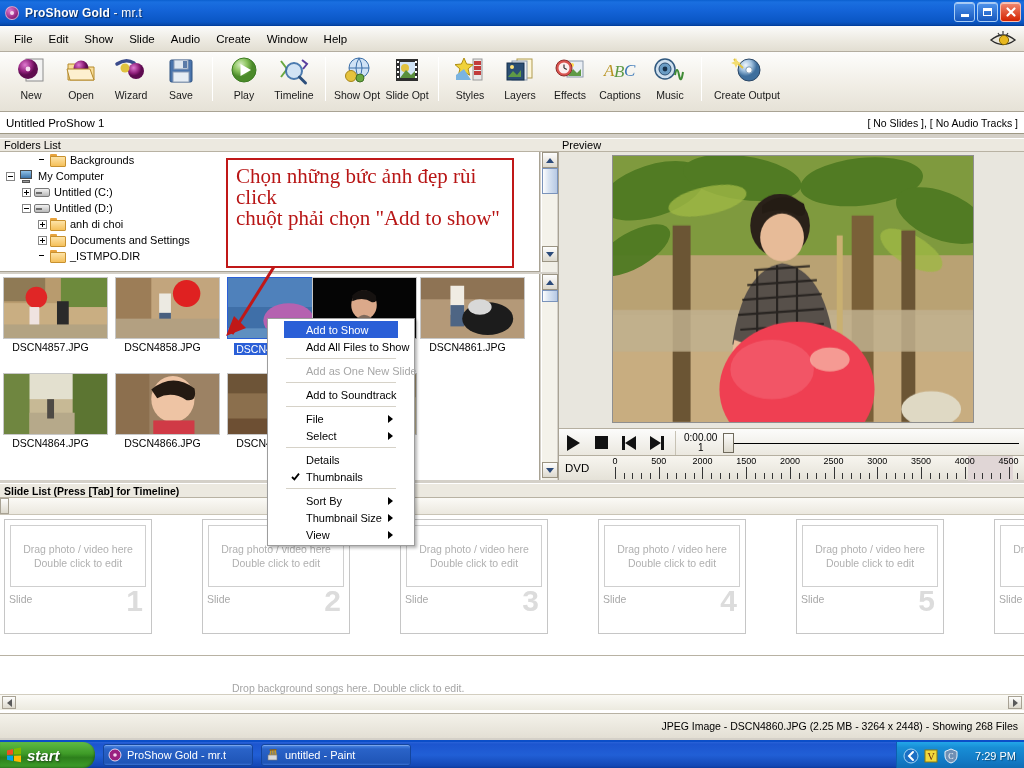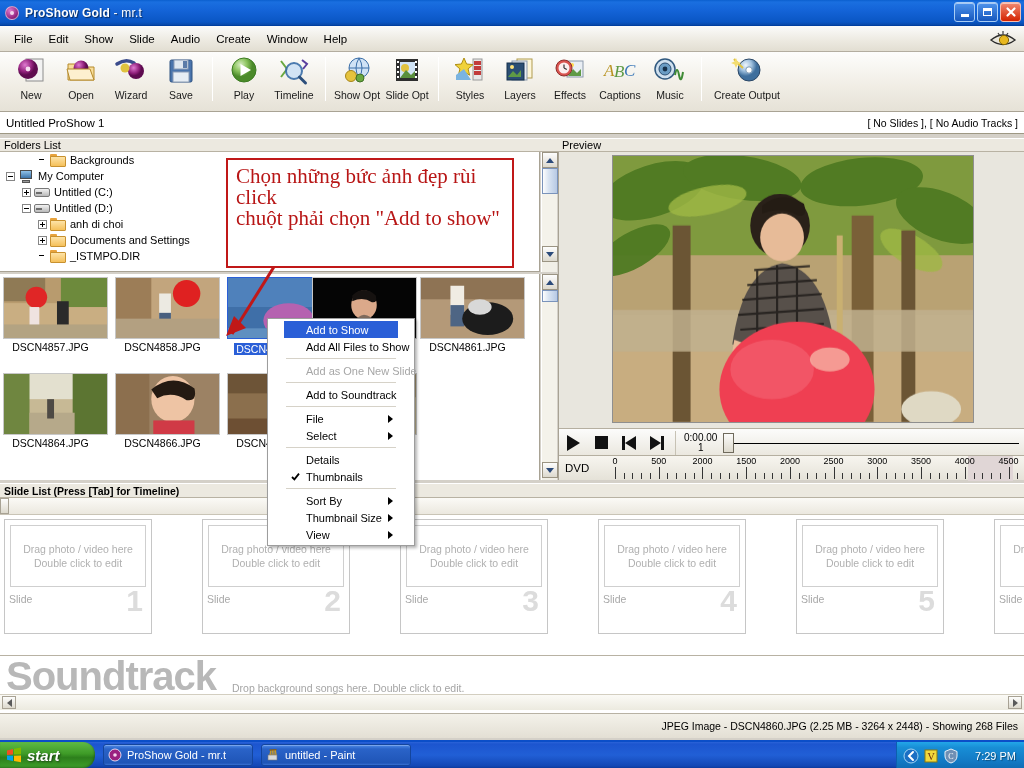--- a/index.html
+++ b/index.html
@@ -927,21 +927,20 @@
             <div>Double click to edit</div>
           </div>
           <div class="slide-foot">
             <div class="slide-word">Slide</div>
           </div>
         </div>
       </div>
   </div>
 
   <div id="soundtrack">
-    <div class="st-word">Soundtrack</div>
     <div class="st-hint">Drop background songs here.  Double click to edit.</div>
     <div class="st-scroll">
       <div class="lb">
           <div class="arrow-l"></div>
         </div>
       <div class="rb">
           <div class="arrow-r"></div>
         </div>
     </div>
   </div>

